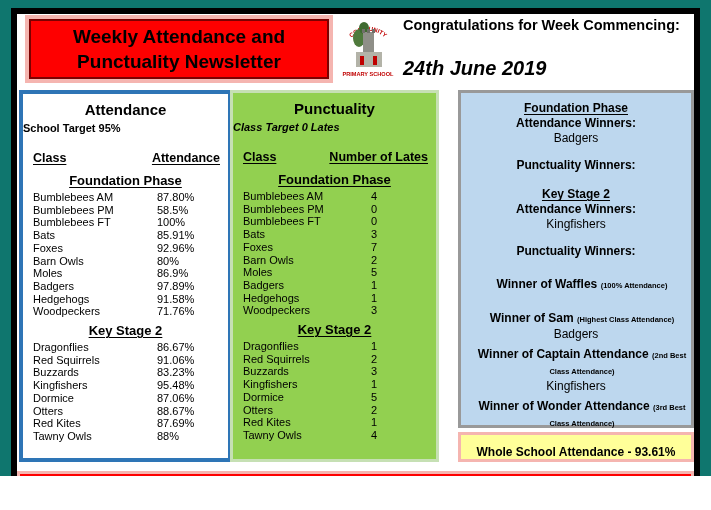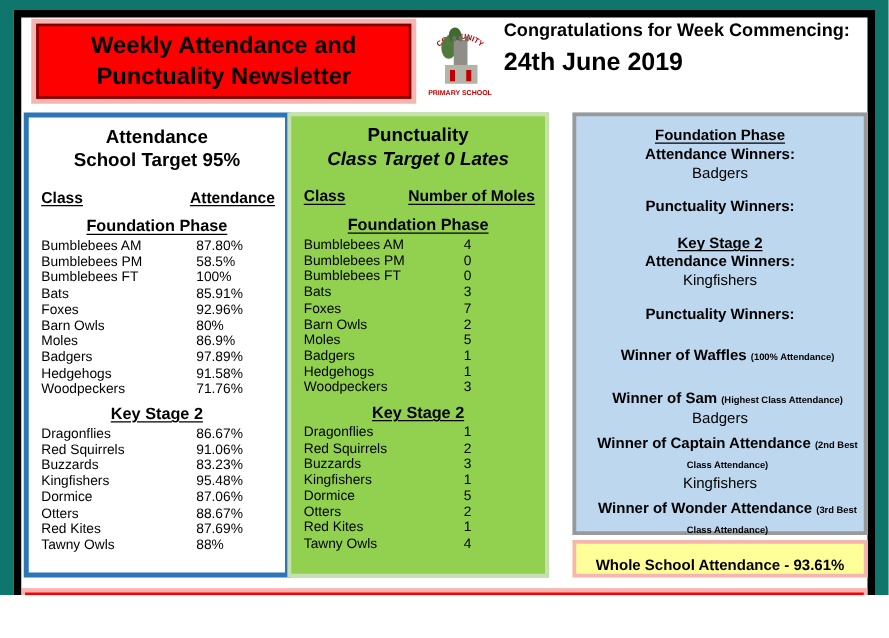--- a/index.html
+++ b/index.html
@@ -16,25 +16,25 @@
     position:absolute;left:29px;top:19px;width:300px;height:60px;box-sizing:border-box;
     background:var(--banner-red,#FE0000);
     border:2px solid var(--title-border-dark,#7B0000);
     box-shadow:0 0 0 4px var(--pink-border,#F5B5B0);
     display:flex;flex-direction:column;justify-content:center;align-items:center;
     font-weight:bold;font-size:19px;line-height:25px;text-align:center;
   }
   .logo{position:absolute;left:337px;top:12px;width:62px;height:68px;}
   .congrats{position:absolute;left:403px;top:16px;width:288px;}
   .congrats-label{font-weight:bold;font-size:14.5px;line-height:18px;}
-  .congrats-date{font-weight:bold;font-size:20px;line-height:26px;margin-top:3px;}
+  .congrats-date{font-weight:bold;font-style:italic;font-size:20px;line-height:26px;margin-top:21px;}
   
   .panel{position:absolute;box-sizing:border-box;}
   .panel-title{font-weight:bold;font-size:15px;line-height:19px;text-align:center;}
-  .panel-subtitle{font-weight:bold;font-size:15px;line-height:19px;text-align:center;}
+  .panel-subtitle{font-weight:bold;font-size:11px;line-height:19px;}
   .col-headers{
     display:flex;justify-content:space-between;margin:13px 8px 8px 10px;
     font-weight:bold;font-size:12.5px;gap:44px;
   }
   .col-h{text-decoration:underline;text-underline-offset:2px;}
   .section-heading{
     text-align:center;font-weight:bold;font-size:13px;line-height:15px;
     text-decoration:underline;text-underline-offset:2px;margin:5px 0 3px;
   }
   .row{display:flex;padding-left:10px;font-size:11px;line-height:12.7px;}
@@ -223,21 +223,21 @@
           <span class="val">88%</span>
         </div>
       </div>
   </div>
 
   <div class="panel punctuality-panel">
     <div class="panel-title">Punctuality</div>
     <div class="panel-subtitle">Class Target 0 Lates</div>
     <div class="col-headers">
       <span class="col-h">Class</span>
-      <span class="col-h">Number of Moles</span>
+      <span class="col-h">Number of Lates</span>
     </div>
     <div class="section-heading">Foundation  Phase</div>
     <div>
 
         <div class="row">
           <span class="cls">Bumblebees AM</span>
           <span class="val">4</span>
         </div>
 
         <div class="row">

